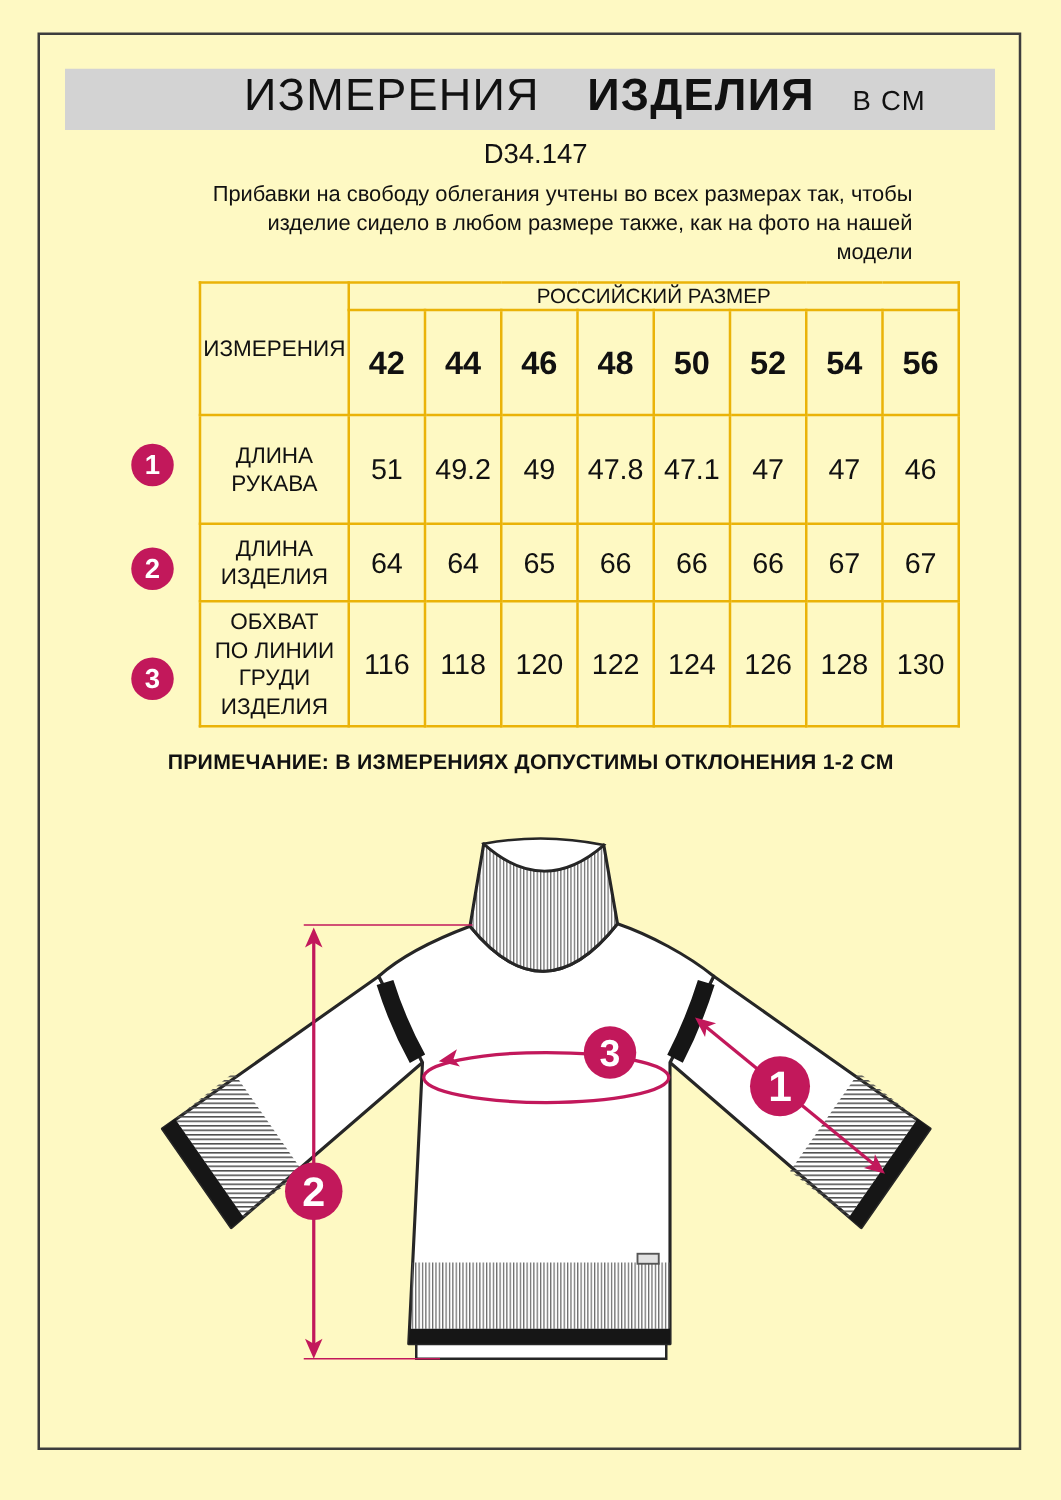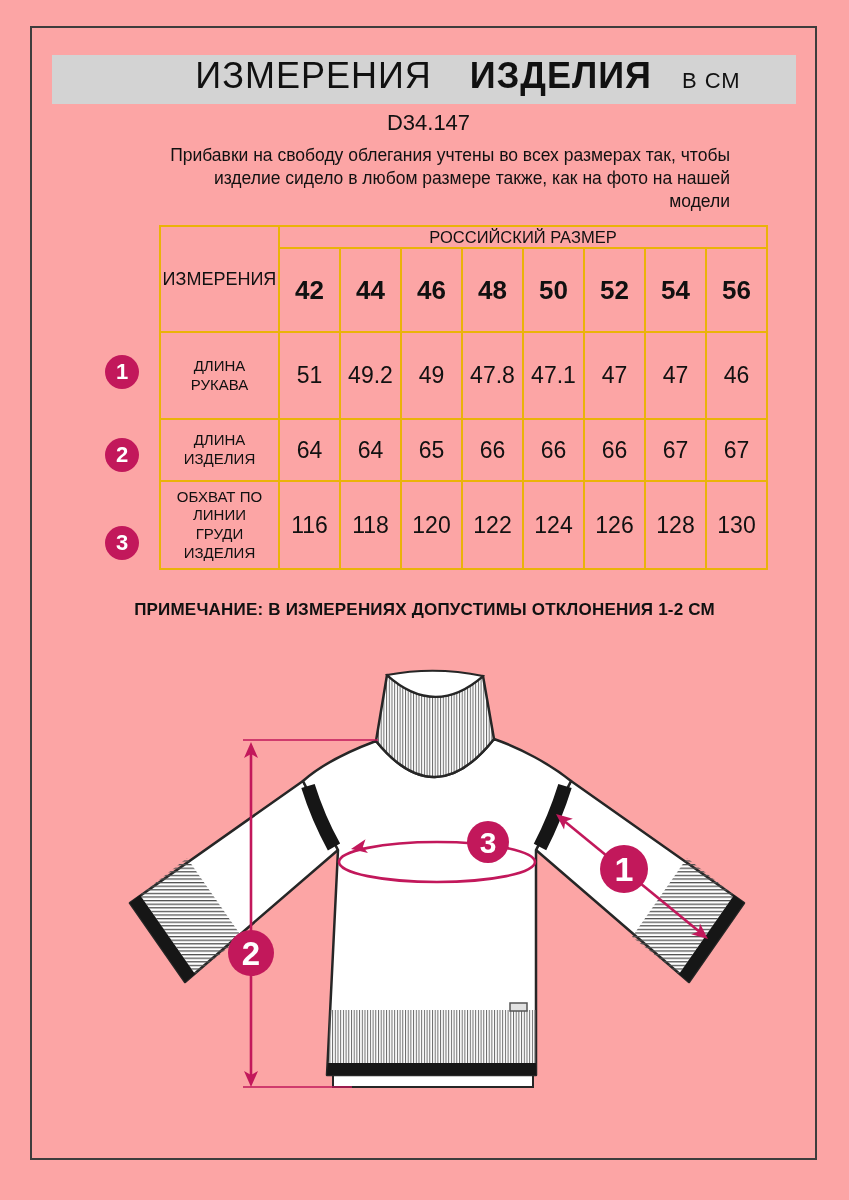--- a/index.html
+++ b/index.html
@@ -1,36 +1,36 @@
 <!DOCTYPE html>
 <html><head>
 <meta charset="utf-8">
 <style>
   html,body{margin:0;padding:0;background:#ffffff;}
-  .page{position:relative;width:849px;height:1200px;background:#fca5a5;overflow:hidden;
+  .page{position:relative;width:849px;height:1200px;background:#fef9c3;overflow:hidden;
         font-family:"Liberation Sans",sans-serif;color:#111;}
   .frame{position:absolute;left:30px;top:26px;width:787px;height:1134px;
          border:2px solid #3d3d3d;box-sizing:border-box;}
   .titlebar{position:absolute;left:52px;top:55px;width:744px;height:49px;background:#d3d3d3;
             display:flex;align-items:baseline;justify-content:center;padding-left:88px;box-sizing:border-box;}
   .title-w1{font-size:36px;letter-spacing:1px;}
   .title-w2{font-size:36px;font-weight:bold;letter-spacing:1px;margin-left:38px;}
   .title-unit{font-size:22px;margin-left:30px;letter-spacing:1px;}
   .prodcode{position:absolute;left:0;right:0;top:110px;text-align:center;font-size:22px;padding-left:8px;}
   .intro{position:absolute;left:120px;top:144px;width:610px;text-align:right;
          font-size:17.5px;line-height:1.32;white-space:pre-line;}
   table.sizes{position:absolute;left:159px;top:225px;border-collapse:collapse;table-layout:fixed;}
   table.sizes td,table.sizes th{border:2px solid #eab308;padding:0;text-align:center;vertical-align:middle;
         font-family:"Liberation Sans",sans-serif;}
   .col-label{width:119px;}
   .col-size{width:61px;}
   .hdr-corner{font-size:18px;font-weight:normal;}
   .hdr-russize{height:20px;font-size:16.5px;font-weight:normal;}
   .hdr-sizenum{height:82px;font-size:26px;font-weight:bold;}
-  .row-label{font-size:15px;line-height:1.25;padding:4px 9px !important;}
+  .row-label{font-size:18px;line-height:1.25;padding:4px 9px !important;}
   .row-val{font-size:23px;}
   .r1{height:87px;} .r2{height:62px;} .r3{height:88px;margin-left:20px;}
   .tbl-badge{position:absolute;width:34px;height:34px;border-radius:50%;
              color:#fff;font-weight:bold;font-size:22px;display:flex;align-items:center;justify-content:center;}
   .note{position:absolute;left:0;right:0;top:600px;text-align:center;font-size:17px;font-weight:bold;letter-spacing:.2px;}
   .diagram-svg{position:absolute;left:110px;top:648px;}
 </style>
 </head>
 <body>
 

